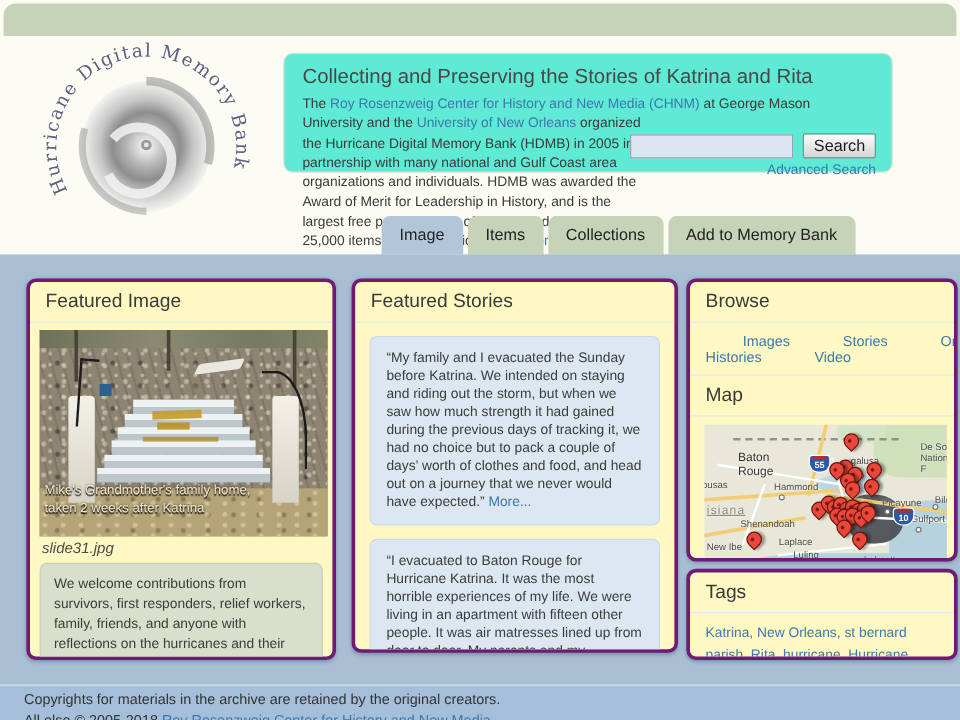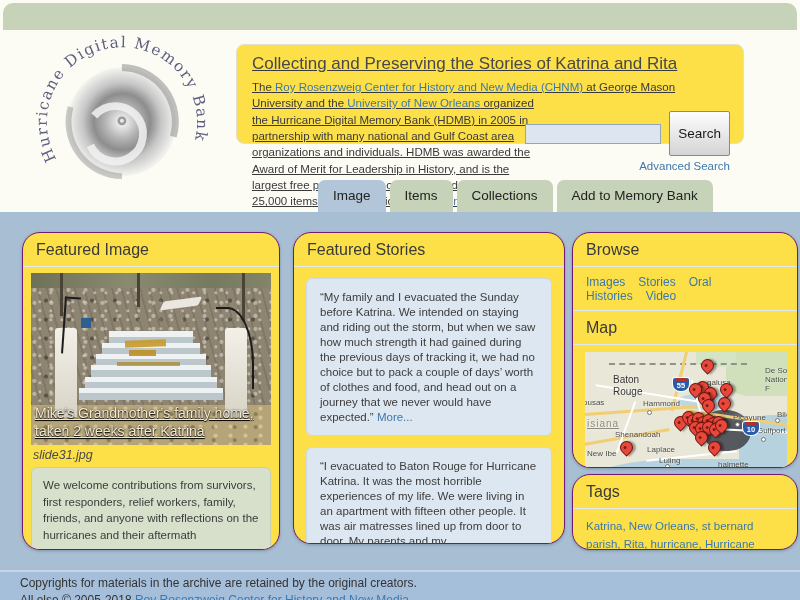--- a/index.html
+++ b/index.html
@@ -9,51 +9,51 @@
 
   
   .topbar{position:absolute;left:3px;right:3px;top:3px;height:27px;background:#c7d3b9;
           border-radius:10px 10px 0 0;}
 
   
   .logo{position:absolute;left:8px;top:28px;width:218px;height:158px;}
 
   
   .header-card{position:absolute;left:236px;top:44px;width:508px;height:100px;box-sizing:border-box;
-               background:#fde047;border:1px solid #e0e0d6;border-radius:8px;padding:9px 15px;text-decoration:underline;}
+               background:#5eead4;border:1px solid #e0e0d6;border-radius:8px;padding:9px 15px;}
   .header-card h1{margin:0 0 5px;font-size:17px;font-weight:400;color:#484848;}
   .intro{margin:0;font-size:11.5px;line-height:1.42;color:#3a3a3a;}
   .intro a{color:#3d78ad;}
   .sb{float:right;clear:right;}
   .sb1{width:1px;height:32px;}
   .sb2{width:192px;height:66px;}
   .search-box{position:absolute;right:13px;top:66px;text-align:right;}
   .search-box input{width:128px;height:18px;background:#dde5f0;border:1px solid #92a6bb;
                     vertical-align:middle;font-size:12px;padding:0 3px;}
-  .search-box button{font-size:13.5px;padding:14px 8px;margin-left:4px;vertical-align:middle;
+  .search-box button{font-size:13.5px;padding:2px 8px;margin-left:4px;vertical-align:middle;
                      background:linear-gradient(#fdfdfd,#d4d4d4);border:1px solid #8a8a8a;
                      border-radius:2px;color:#1a1a1a;}
   .adv{display:block;margin-top:4px;font-size:11.5px;color:#3d78ad;}
 
   
   .tabs{position:absolute;left:318px;top:180px;height:32px;display:flex;gap:4px;}
   .tab{background:#c7d3b9;border-radius:7px 7px 0 0;padding:0 15px;line-height:32px;
        font-size:13.5px;color:#222;white-space:nowrap;cursor:pointer;}
   .tab.active{background:#b3c6d9;}
 
   
   .content{position:absolute;left:0;right:0;top:212px;height:358px;background:#a8bed3;}
   .footer{position:absolute;left:0;right:0;top:570px;height:30px;background:#a5bfdb;
           border-top:2px solid #c6d6e6;box-sizing:border-box;padding:4px 20px;
           font-size:12px;color:#333;}
   .footer .f2{margin-top:3px;}
   .footer a{color:#3d78ad;}
 
   
-  .panel{position:absolute;background:#fde047;border:1px solid #701a75;border-radius:18px;
+  .panel{position:absolute;background:#fef9c3;border:3px solid #701a75;border-radius:8px;
          box-shadow:0 1px 3px rgba(50,70,90,.35);box-sizing:border-box;overflow:hidden;}
   .panel h2{margin:0;padding:8px 13px 7px;font-size:16px;font-weight:400;color:#3a3a3a;
             border-bottom:1px solid #e3e7ee;}
   #p-image{left:22px;top:232px;width:258px;height:318px;}
   #p-stories{left:293px;top:232px;width:272px;height:312px;}
   #p-browse{left:572px;top:232px;width:226px;height:236px;}
   #p-tags{left:572px;top:474px;width:226px;height:76px;}
 
   
   .photo{position:relative;margin:6px 8px 0;width:240px;height:172px;overflow:hidden;background:#8f8673;cursor:pointer;}
@@ -85,34 +85,34 @@
   .ph-pill-l,.ph-pill-r{position:absolute;top:32%;width:9%;height:52%;border-radius:3px 3px 0 0;
      background:linear-gradient(#f3f0e8,#d7d3c6);}
   .ph-pill-l{left:10%;} .ph-pill-r{right:10%;}
   .ph-rail-l{position:absolute;left:13.5%;top:14%;width:6%;height:32%;
      border-left:2px solid #1d1d1d;border-top:2px solid #1d1d1d;transform:rotate(4deg);}
   .ph-rail-r{position:absolute;right:7%;top:20%;width:15%;height:46%;
      border-right:2px solid #1b1b1b;border-top:2px solid #1b1b1b;border-radius:0 70% 0 0;}
   .ph-paint1{position:absolute;left:39%;top:39%;width:17%;height:4%;background:#c59a2b;opacity:.9;transform:rotate(-2deg);}
   .ph-paint2{position:absolute;left:41%;top:45%;width:11%;height:3.4%;background:#bd8f22;opacity:.9;}
   .ph-paint3{position:absolute;left:36%;top:52%;width:26%;height:2.2%;background:#a8821f;opacity:.7;}
-  .ph-cap{position:absolute;left:4px;bottom:5px;font-size:14px;line-height:1.3;color:#f3e9d2;
-     text-shadow:0 1px 1px rgba(0,0,0,.9),0 0 2px rgba(0,0,0,.7);text-decoration:underline;}
+  .ph-cap{position:absolute;left:4px;bottom:16px;font-size:11px;line-height:1.3;color:#f3e9d2;
+     text-shadow:0 1px 1px rgba(0,0,0,.9),0 0 2px rgba(0,0,0,.7);}
   .caption{padding:3px 10px 4px;font-size:12.5px;font-style:italic;color:#4a4a4a;}
   .welcome{margin:1px 8px;background:#d6e0ca;border:1px solid #c4d0b6;border-radius:6px;
      padding:9px 11px;font-size:11.5px;line-height:1.45;color:#3c3c3c;}
 
   
   .story-card{margin:11px 12px;background:#dde7f1;border:1px solid #ccd9e5;border-radius:6px;
      padding:11px 13px;font-size:11.5px;line-height:1.3;color:#3c3c3c;}
   .story-card a{color:#3d78ad;}
 
   
   .browse-links{padding:8px 13px 7px;border-bottom:1px solid #e3e7ee;font-size:12px;}
-  .browse-links a{color:#3d78ad;margin-right:13px;}
+  .browse-links a{color:#3d78ad;margin-right:13px;margin-left:31px;}
   .map{position:relative;margin:7px 12px 12px;width:202px;height:136px;background:#e9e7d7;
        overflow:hidden;cursor:pointer;}
   .map i{position:absolute;display:block;}
   .m-forest{right:0;top:0;width:30%;height:32%;background:#cfe0bb;border-radius:0 0 0 40%;}
   .m-forest2{left:55%;top:0;width:20%;height:11%;background:#d5e4c4;border-radius:0 0 40% 40%;}
   .m-water-s{left:-5%;bottom:-13%;width:115%;height:34%;background:#b5d2de;border-radius:45% 30% 0 0/70% 45% 0 0;}
   .m-water-r{right:-6%;bottom:8%;width:30%;height:46%;background:#b5d2de;border-radius:50% 0 0 25%;}
   .m-lake{left:46%;top:30%;width:27%;height:13%;background:#bdd7e1;border-radius:50%;}
   .m-dark{left:59%;top:43%;width:23%;height:30%;background:#41464d;border-radius:40% 55% 50% 45%;opacity:.88;}
   .m-bound{left:12%;top:8%;width:68%;height:0;border-top:2px dashed #90938a;}

